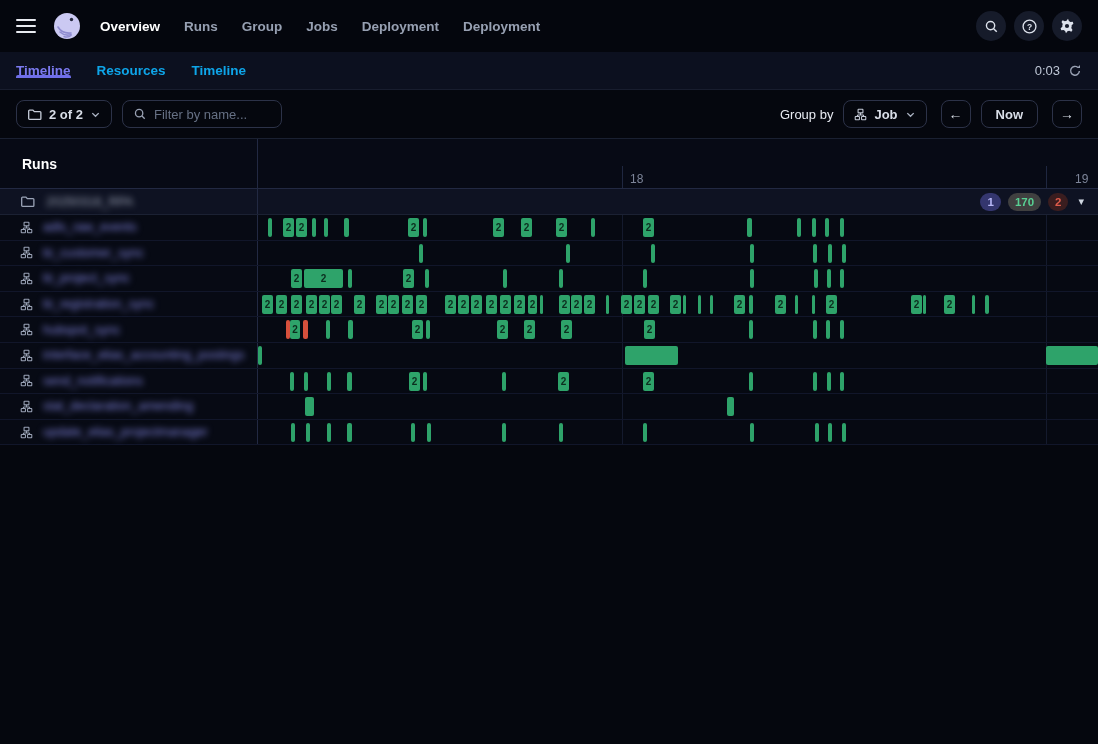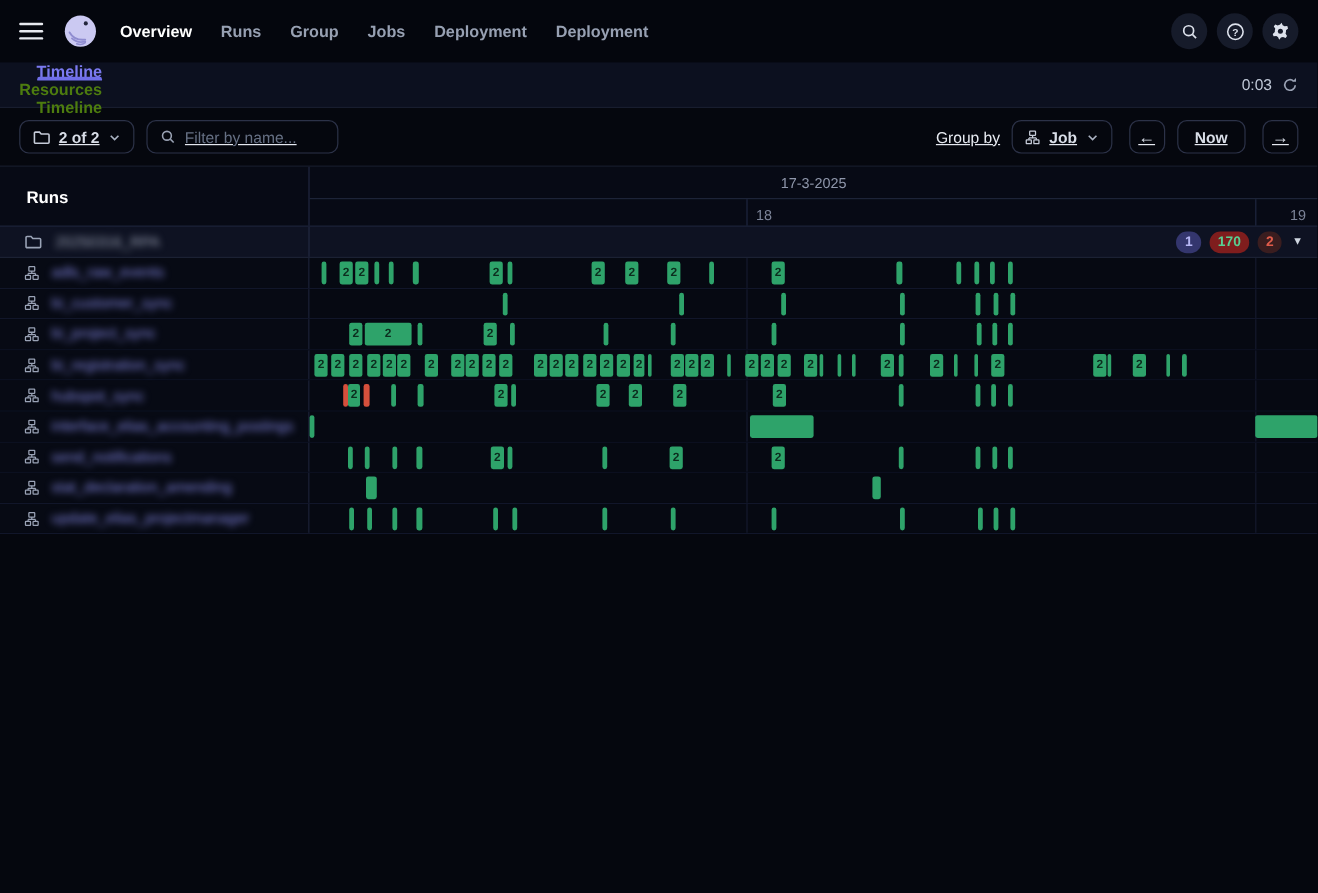--- a/index.html
+++ b/index.html
@@ -18,27 +18,27 @@
   .hamburger span { display: block; height: 2px; background: #e8eaf0; border-radius: 1px; }
   .logo { width: 30px; height: 30px; margin-right: 18px; cursor: pointer; }
   .navlinks { display: flex; gap: 24px; align-items: center; }
   .navlink { font-size: 13.5px; font-weight: 700; color: #97a0b2; cursor: pointer; text-decoration: none; }
   .navlink.active { color: #ffffff; }
   .nav-actions { margin-left: auto; display: flex; gap: 8px; }
   .circlebtn { width: 30px; height: 30px; border-radius: 50%; background: #161b2a; border: none; display: flex; align-items: center; justify-content: center; cursor: pointer; color: #dde2ec; }
 
   
   .tabbar { height: 38px; background: #0c101f; display: flex; align-items: stretch; padding: 0 16px; border-bottom: 1px solid #181d2e; }
-  .tab { display: flex; align-items: center; margin-right: 26px; font-size: 13.5px; font-weight: 700; color: #4d7c0f; position: relative; cursor: pointer; }
+  .tab { display: flex; align-items: center; margin-right: 26px; font-size: 13.5px; font-weight: 700; color: #0ea5e9; position: relative; cursor: pointer; }
   .tab.active { color: #7b7af0; }
   .tab.active::after { content: ""; position: absolute; left: 0; right: 0; bottom: 0; height: 3px; background: #6f6ee8; border-radius: 2px 2px 0 0; }
   .elapsed { margin-left: auto; display: flex; align-items: center; gap: 8px; font-size: 13px; color: #bfc7d6; }
 
   
-  .toolbar { height: 48px; display: flex; align-items: center; padding: 0 16px; gap: 10px; text-decoration: underline; }
+  .toolbar { height: 48px; display: flex; align-items: center; padding: 0 16px; gap: 10px; }
   .btn { height: 28px; display: inline-flex; align-items: center; gap: 7px; padding: 0 10px; border: 1px solid #2c3248; border-radius: 8px; background: transparent; color: #d9dee8; font-size: 13px; font-weight: 600; cursor: pointer; font-family: inherit; }
   .filter { height: 28px; width: 160px; display: flex; align-items: center; gap: 7px; padding: 0 10px; border: 1px solid #2c3248; border-radius: 8px; }
   .filter input { flex: 1; min-width: 0; background: transparent; border: none; outline: none; color: #dfe4ee; font-size: 13px; font-family: inherit; }
   .filter input::placeholder { color: #667084; }
   .toolbar-right { margin-left: auto; display: flex; align-items: center; gap: 10px; }
   .groupby-label { font-size: 13px; color: #e8ebf2; }
   .segmented { display: flex; height: 28px; border: 1px solid #2c3248; border-radius: 8px; overflow: hidden; margin-left: 4px; }
   .segment { padding: 0 12px; display: flex; align-items: center; font-size: 13px; color: #d9dee8; background: transparent; border: none; border-left: 1px solid #2c3248; cursor: pointer; font-weight: 600; font-family: inherit; }
   .segment:first-child { border-left: none; }
   .segment.active { background: #333b50; color: #fff; }
@@ -54,21 +54,21 @@
   .date-label { position: absolute; left: 50%; transform: translateX(-50%); top: 7px; font-size: 12px; color: #8f97ab; }
   .hour-label { position: absolute; top: 33px; font-size: 12px; color: #7d8599; }
   .gridline { position: absolute; top: 27px; bottom: 0; width: 1px; background: #1f2740; }
 
   .tl-grouprow { display: flex; height: 26px; background: #0e1222; border-bottom: 1px solid #1b2133; }
   .group-left { width: 258px; flex: none; border-right: 1px solid #222942; display: flex; align-items: center; gap: 11px; padding-left: 20px; }
   .group-name { font-size: 12.5px; color: #9aa1b3; filter: blur(3px); }
   .group-right { flex: 1; display: flex; align-items: center; justify-content: flex-end; gap: 7px; padding-right: 14px; }
   .pill { height: 18px; min-width: 20px; padding: 0 7px; border-radius: 9px; display: flex; align-items: center; justify-content: center; font-size: 11.5px; font-weight: 700; cursor: pointer; }
   .pill.indigo { background: #34366e; color: #b7b7f6; }
-  .pill.green { background: #7f1d1d; color: #58d093; }
+  .pill.green { background: #404040; color: #58d093; }
   .pill.red { background: #3a1d1f; color: #df5b4a; }
   .caret { color: #cfd6e1; font-size: 11px; margin-left: 3px; cursor: pointer; line-height: 1; }
 
   .row { display: flex; height: 25.6px; border-bottom: 1px solid #11162a; }
   .row-left { width: 258px; flex: none; border-right: 1px solid #222942; display: flex; align-items: center; gap: 10px; padding-left: 20px; background: #070a14; }
   .row-name { font-size: 12.5px; color: #8184e0; filter: blur(3px); white-space: nowrap; cursor: pointer; }
   .row-track { flex: 1; position: relative; background: #060912; }
   .gridline-row { position: absolute; top: 0; bottom: 0; width: 1px; background: #141a2d; }
   .bar { position: absolute; top: 3px; height: 19px; background: #2ea36a; border-radius: 2px; display: flex; align-items: center; justify-content: center; font-size: 10px; font-weight: 700; color: #0c2d1e; cursor: pointer; }
   .bar.err { background: #d6503c; }
@@ -123,21 +123,21 @@
             <svg width="16" height="16" viewBox="0 0 16 16" fill="#dde2ec">
               <path d="M8 0.8 L9.2 2.8 A5.4 5.4 0 0 1 10.8 3.5 L13.1 3 L14 4.9 L12.5 6.6 A5.4 5.4 0 0 1 12.5 9.4 L14 11.1 L13.1 13 L10.8 12.5 A5.4 5.4 0 0 1 9.2 13.2 L8 15.2 L6.8 13.2 A5.4 5.4 0 0 1 5.2 12.5 L2.9 13 L2 11.1 L3.5 9.4 A5.4 5.4 0 0 1 3.5 6.6 L2 4.9 L2.9 3 L5.2 3.5 A5.4 5.4 0 0 1 6.8 2.8 Z" transform="rotate(8 8 8)"></path>
               <circle cx="8" cy="8" r="2.1" fill="#161b2a"></circle>
             </svg>
           </span>
         </button>
       </div>
   </header>
 
   <div class="tabbar">
-    <div style="display:flex;align-items:flex-end;flex-direction:column;" id="tabs">
+    <div style="display:flex;align-items:center;" id="tabs">
         <div class="tab active">Timeline</div>
         <div class="tab">Resources</div>
         <div class="tab">Timeline</div>
       </div>
     <div class="elapsed">
       <span>0:03</span>
       <span>
         <svg width="14" height="14" viewBox="0 0 16 16">
             <path d="M13 8a5 5 0 1 1-1.6-3.9" fill="none" stroke="#99a1b3" stroke-width="1.6"></path>
             <path d="M13.7 1.2v3.4h-3.4z" fill="#99a1b3"></path>
@@ -196,23 +196,20 @@
       <button class="btn arrowbtn">→</button>
     </div>
   </div>
 
   <div class="timeline">
     <div class="tl-header">
       <div class="tl-left">
         <span>Runs</span>
       </div>
       <div class="tl-axis" id="axis">
-        <div class="axis-date-row">
-          <span class="date-label">17-3-2025</span>
-        </div>
       <div class="gridline" style="left: 364px;"></div>
           <div class="gridline" style="left: 788px;"></div>
           <span class="hour-label" style="left: 372px;">18</span>
           <span class="hour-label" style="left: 817px;">19</span>
         </div>
     </div>
 
     <div class="tl-grouprow">
       <div class="group-left">
         <span>

